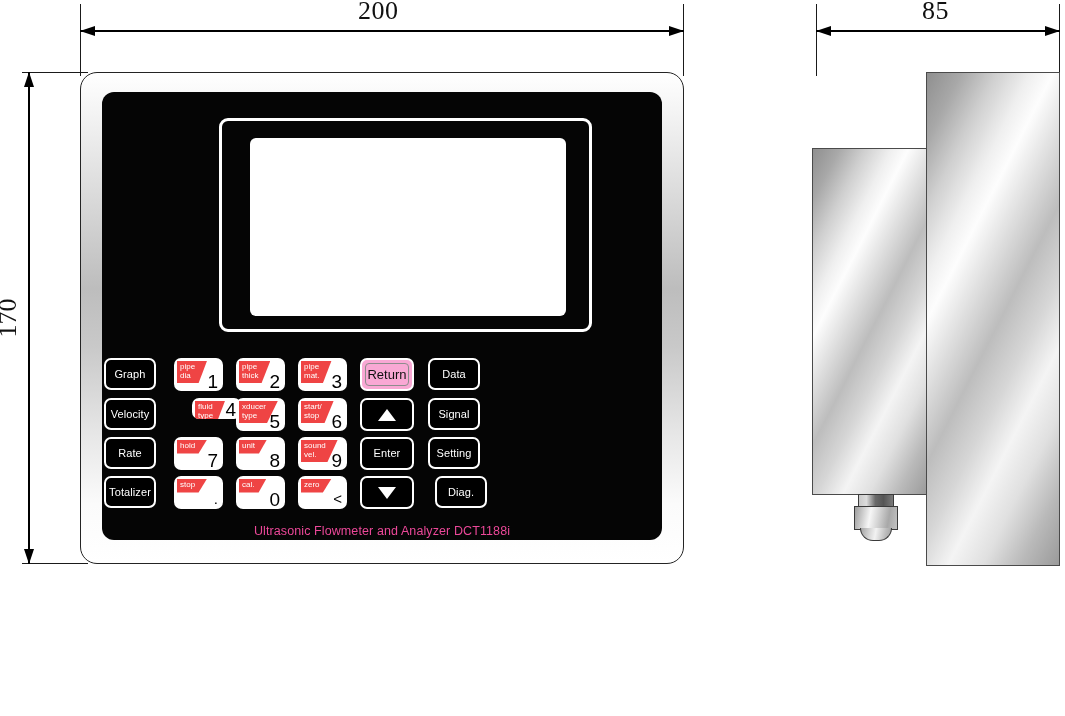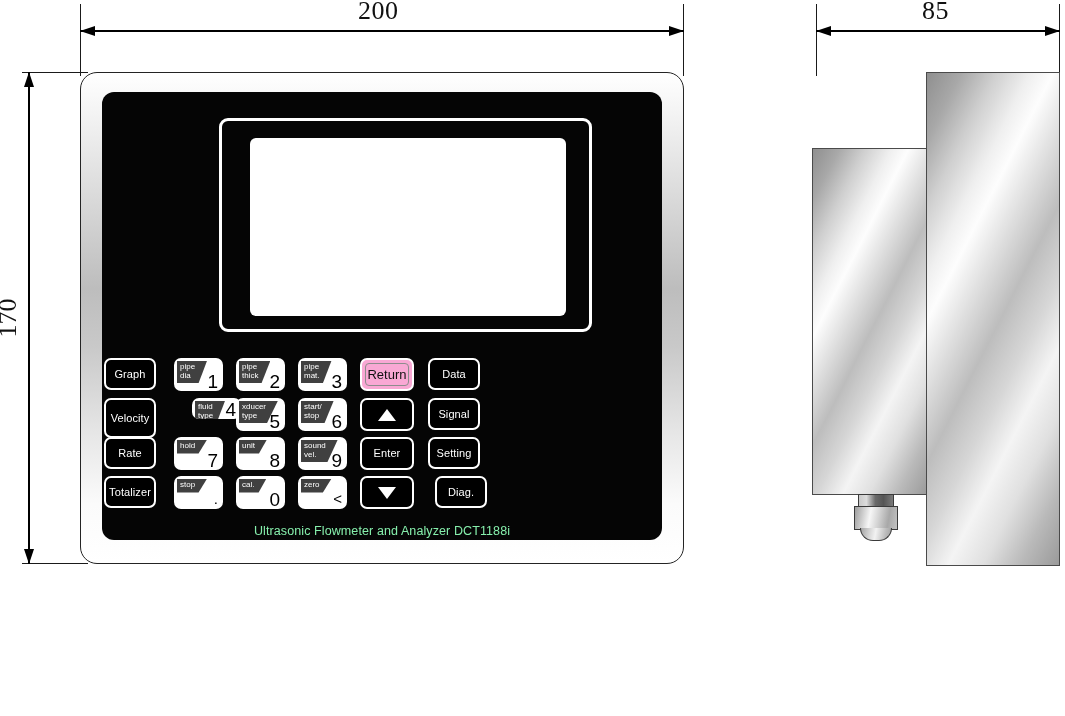--- a/index.html
+++ b/index.html
@@ -50,21 +50,21 @@
   #keypad{position:absolute;left:0;top:266px;width:560px;height:160px;}
   .key{position:absolute;box-sizing:border-box;border-radius:7px;}
 
   
   .key.fn{background:#000;border:2.6px solid #ffffff;
           display:flex;align-items:center;justify-content:center;}
   .key.fn .lbl{color:#fff;font-size:11px;letter-spacing:.1px;line-height:1;}
 
   
   .key.num{background:#ffffff;padding:0;overflow:hidden;}
-  .key.num .tag{position:absolute;left:2.5px;top:2.5px;background:#404040;
+  .key.num .tag{position:absolute;left:2.5px;top:2.5px;background:#ef4444;
                 color:#fff;font-size:8px;line-height:8.6px;
                 padding:2.5px 12px 3px 3.5px;
                 clip-path:polygon(0 0, 100% 0, 72% 100%, 0 100%);}
   .key.num .digit{position:absolute;right:5px;bottom:0px;color:#000;
                   font-size:19px;line-height:19px;font-weight:400;}
   .key.num .digit.small{font-size:15px;bottom:1px;}
 
   
   .key.light{background:#f9a8d4;border:2.6px solid #ffffff;
              display:flex;align-items:center;justify-content:center;}
@@ -73,21 +73,21 @@
   .key.light .lbl{position:relative;color:#111;font-size:13px;}
 
   
   .key.arrowkey{background:#000;border:2.6px solid #ffffff;
                 display:flex;align-items:center;justify-content:center;}
   .chev{width:0;height:0;border-left:9px solid transparent;border-right:9px solid transparent;}
   .chev.up{border-bottom:12px solid #fff;}
   .chev.down{border-top:12px solid #fff;}
 
   #brand{position:absolute;left:0;right:0;top:432px;text-align:center;
-         color:#86efac;font-size:12.5px;letter-spacing:.1px;}
+         color:#ec4899;font-size:12.5px;letter-spacing:.1px;}
 
   
   #side-view{position:absolute;left:810px;top:70px;width:252px;height:500px;}
   .metal{position:absolute;box-sizing:border-box;border:1.3px solid #4a4a4a;
          background:linear-gradient(117deg,
            #8f8f8f 0%, #a8a8a8 9%, #cfcfcf 18%, #efefef 27%,
            #fdfdfd 33%, #e2e2e2 41%, #bdbdbd 52%, #d6d6d6 62%,
            #f4f4f4 71%, #e0e0e0 80%, #b9b9b9 90%, #9a9a9a 100%);}
   #side-rear{left:2px;top:78px;width:116px;height:347px;}
   #side-front{left:116px;top:2px;width:134px;height:494px;}
@@ -145,21 +145,21 @@
     <div class="faceplate">
 
       <div id="lcd-frame">
         <div id="lcd-screen"></div>
       </div>
 
       <div id="keypad">
           <div class="key fn" style="left: 2px; top: 0px; width: 52px; height: 32px;">
             <span class="lbl">Graph</span>
           </div>
-          <div class="key fn" style="left: 2px; top: 40px; width: 52px; height: 40px;">
+          <div class="key fn" style="left: 2px; top: 40px; width: 52px; height: 32px;">
             <span class="lbl">Velocity</span>
           </div>
           <div class="key fn" style="left: 2px; top: 79px; width: 52px; height: 32px;">
             <span class="lbl">Rate</span>
           </div>
           <div class="key fn" style="left: 2px; top: 118px; width: 52px; height: 32px;">
             <span class="lbl">Totalizer</span>
           </div>
           <div class="key num" style="left: 72px; top: 0px; width: 49px; height: 33px;">
             <div class="tag">

